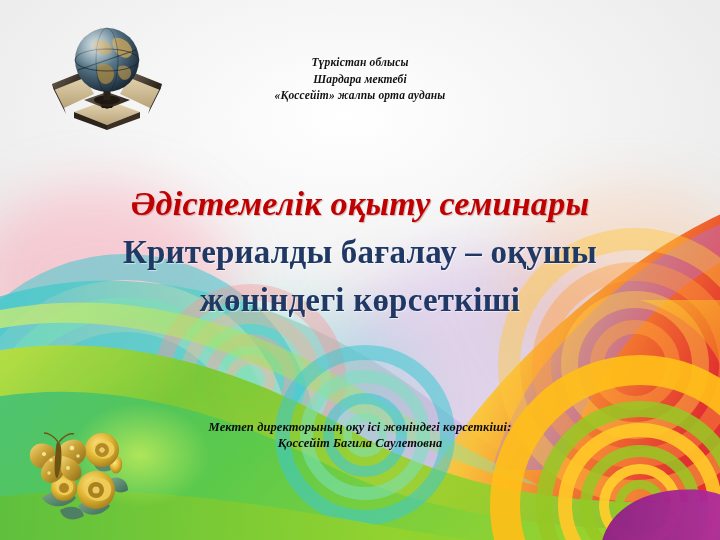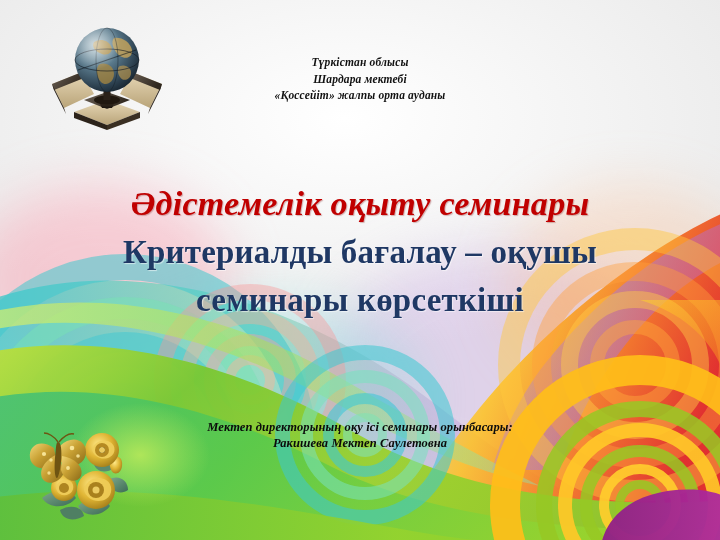--- a/index.html
+++ b/index.html
@@ -446,21 +446,21 @@
   <div class="header-block">
     <div>Түркістан облысы</div>
     <div>Шардара мектебі</div>
     <div>«Қоссейіт»  жалпы орта  ауданы</div>
   </div>
 
   <div class="title-red">Әдістемелік оқыту семинары</div>
 
   <div class="title-blue">
     <div>Критериалды бағалау – оқушы</div>
-    <div>семинары көрсеткіші</div>
+    <div>жөніндегі көрсеткіші</div>
   </div>
 
   <div class="footer-block">
-    <div>Мектеп директорының оқу ісі семинары орынбасары:</div>
-    <div>Ракишева Мектеп Саулетовна</div>
+    <div>Мектеп директорының оқу ісі жөніндегі көрсеткіші:</div>
+    <div>Қоссейіт Багила Саулетовна</div>
   </div>
 
 </div>
 
 </body></html>

